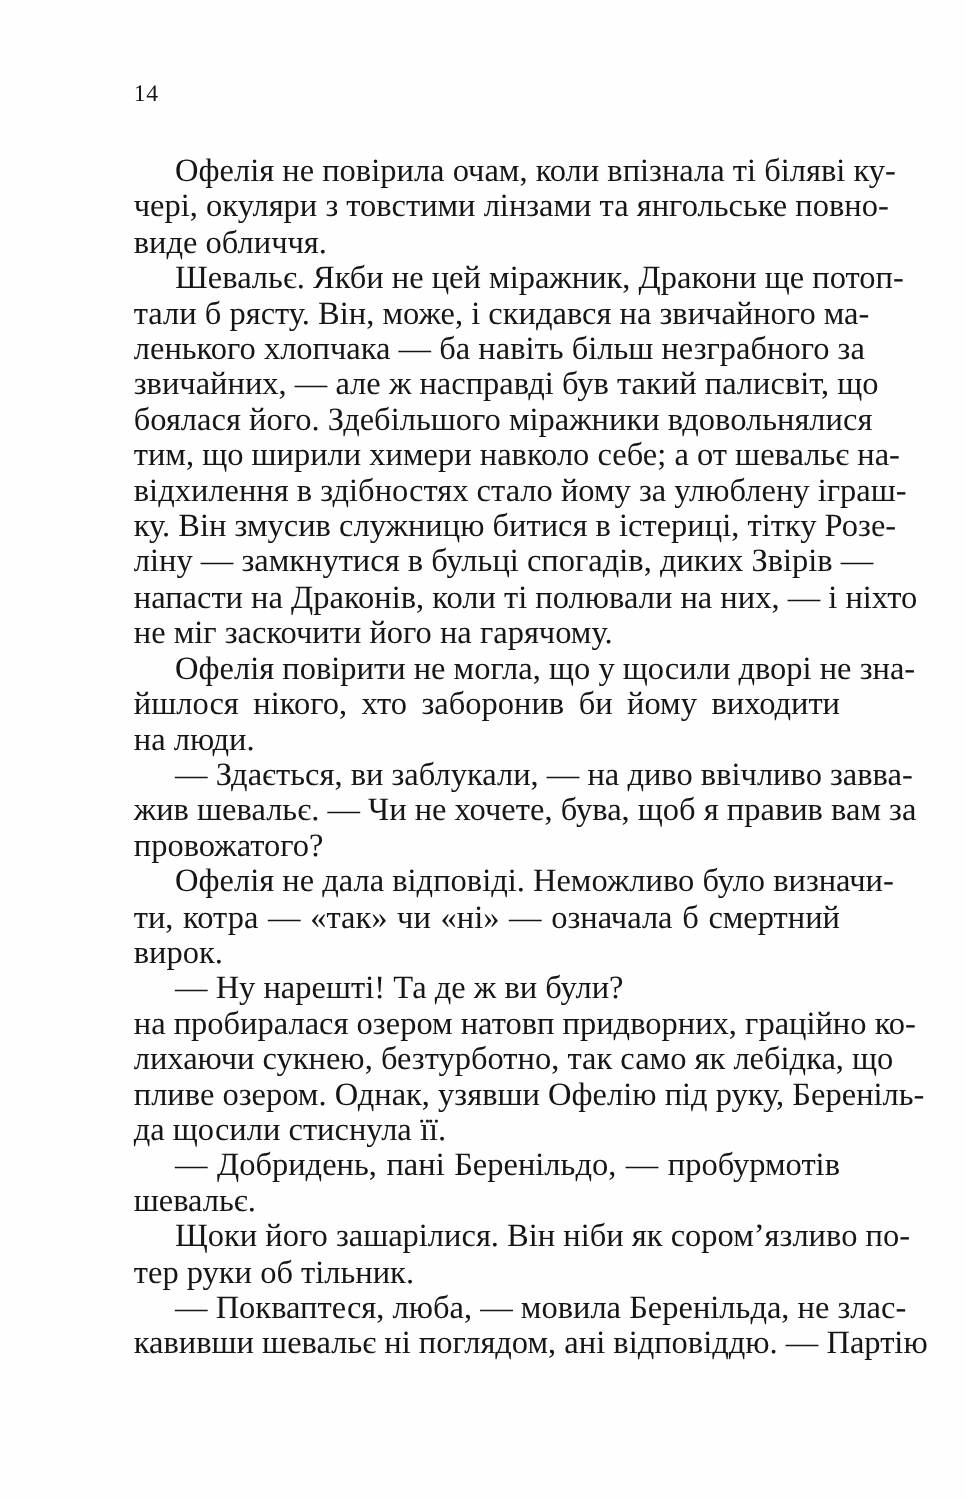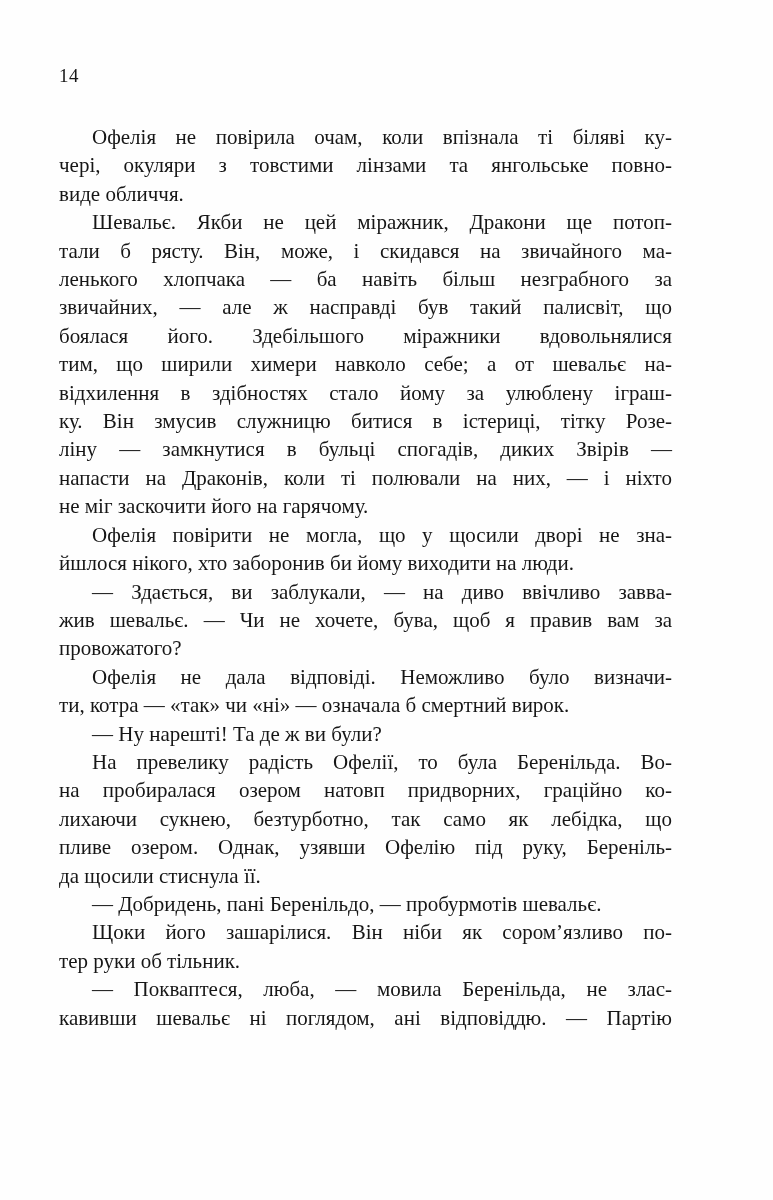--- a/index.html
+++ b/index.html
@@ -12,31 +12,31 @@
     height: 1200px;
     overflow: hidden;
     font-family: "Liberation Serif", "DejaVu Serif", serif;
     color: #161616;
     -webkit-font-smoothing: antialiased;
   }
   .page {
     box-sizing: border-box;
     width: 773px;
     height: 1200px;
-    padding: 66px 101px 0 59px;
+    padding: 66px 101px 0 107px;
     background: #fefefe;
   }
   .page-number {
     font-size: 19px;
     line-height: 1;
     margin-bottom: 38px;
     letter-spacing: 0.5px;
   }
   .page-text {
-    font-size: 21px;
+    font-size: 26px;
     line-height: 28.4px;
   }
   .line {
     text-align: justify;
     text-align-last: justify;
     white-space: nowrap; 
   }
   .line.first {
     text-indent: 33px;
   }
@@ -66,21 +66,20 @@
       <div class="line">напасти на Драконів, коли ті полювали на них, — і ніхто</div>
       <div class="line last">не міг заскочити його на гарячому.</div>
       <div class="line first">Офелія повірити не могла, що у щосили дворі не зна-</div>
       <div class="line last">йшлося нікого, хто заборонив би йому виходити на люди.</div>
       <div class="line first">— Здається, ви заблукали, — на диво ввічливо завва-</div>
       <div class="line">жив шевальє. — Чи не хочете, бува, щоб я правив вам за</div>
       <div class="line last">провожатого?</div>
       <div class="line first">Офелія не дала відповіді. Неможливо було визначи-</div>
       <div class="line last">ти, котра — «так» чи «ні» — означала б смертний вирок.</div>
       <div class="line first last">— Ну нарешті! Та де ж ви були?</div>
-      <div class="line first">На превелику радість Офелії, то була Беренільда. Во-</div>
       <div class="line">на пробиралася озером натовп придворних, граційно ко-</div>
       <div class="line">лихаючи сукнею, безтурботно, так само як лебідка, що</div>
       <div class="line">пливе озером. Однак, узявши Офелію під руку, Береніль-</div>
       <div class="line last">да щосили стиснула її.</div>
       <div class="line first last">— Добридень, пані Беренільдо, — пробурмотів шевальє.</div>
       <div class="line first">Щоки його зашарілися. Він ніби як сором’язливо по-</div>
       <div class="line last">тер руки об тільник.</div>
       <div class="line first">— Покваптеся, люба, — мовила Беренільда, не злас-</div>
       <div class="line">кавивши шевальє ні поглядом, ані відповіддю. — Партію</div>
     </main>

